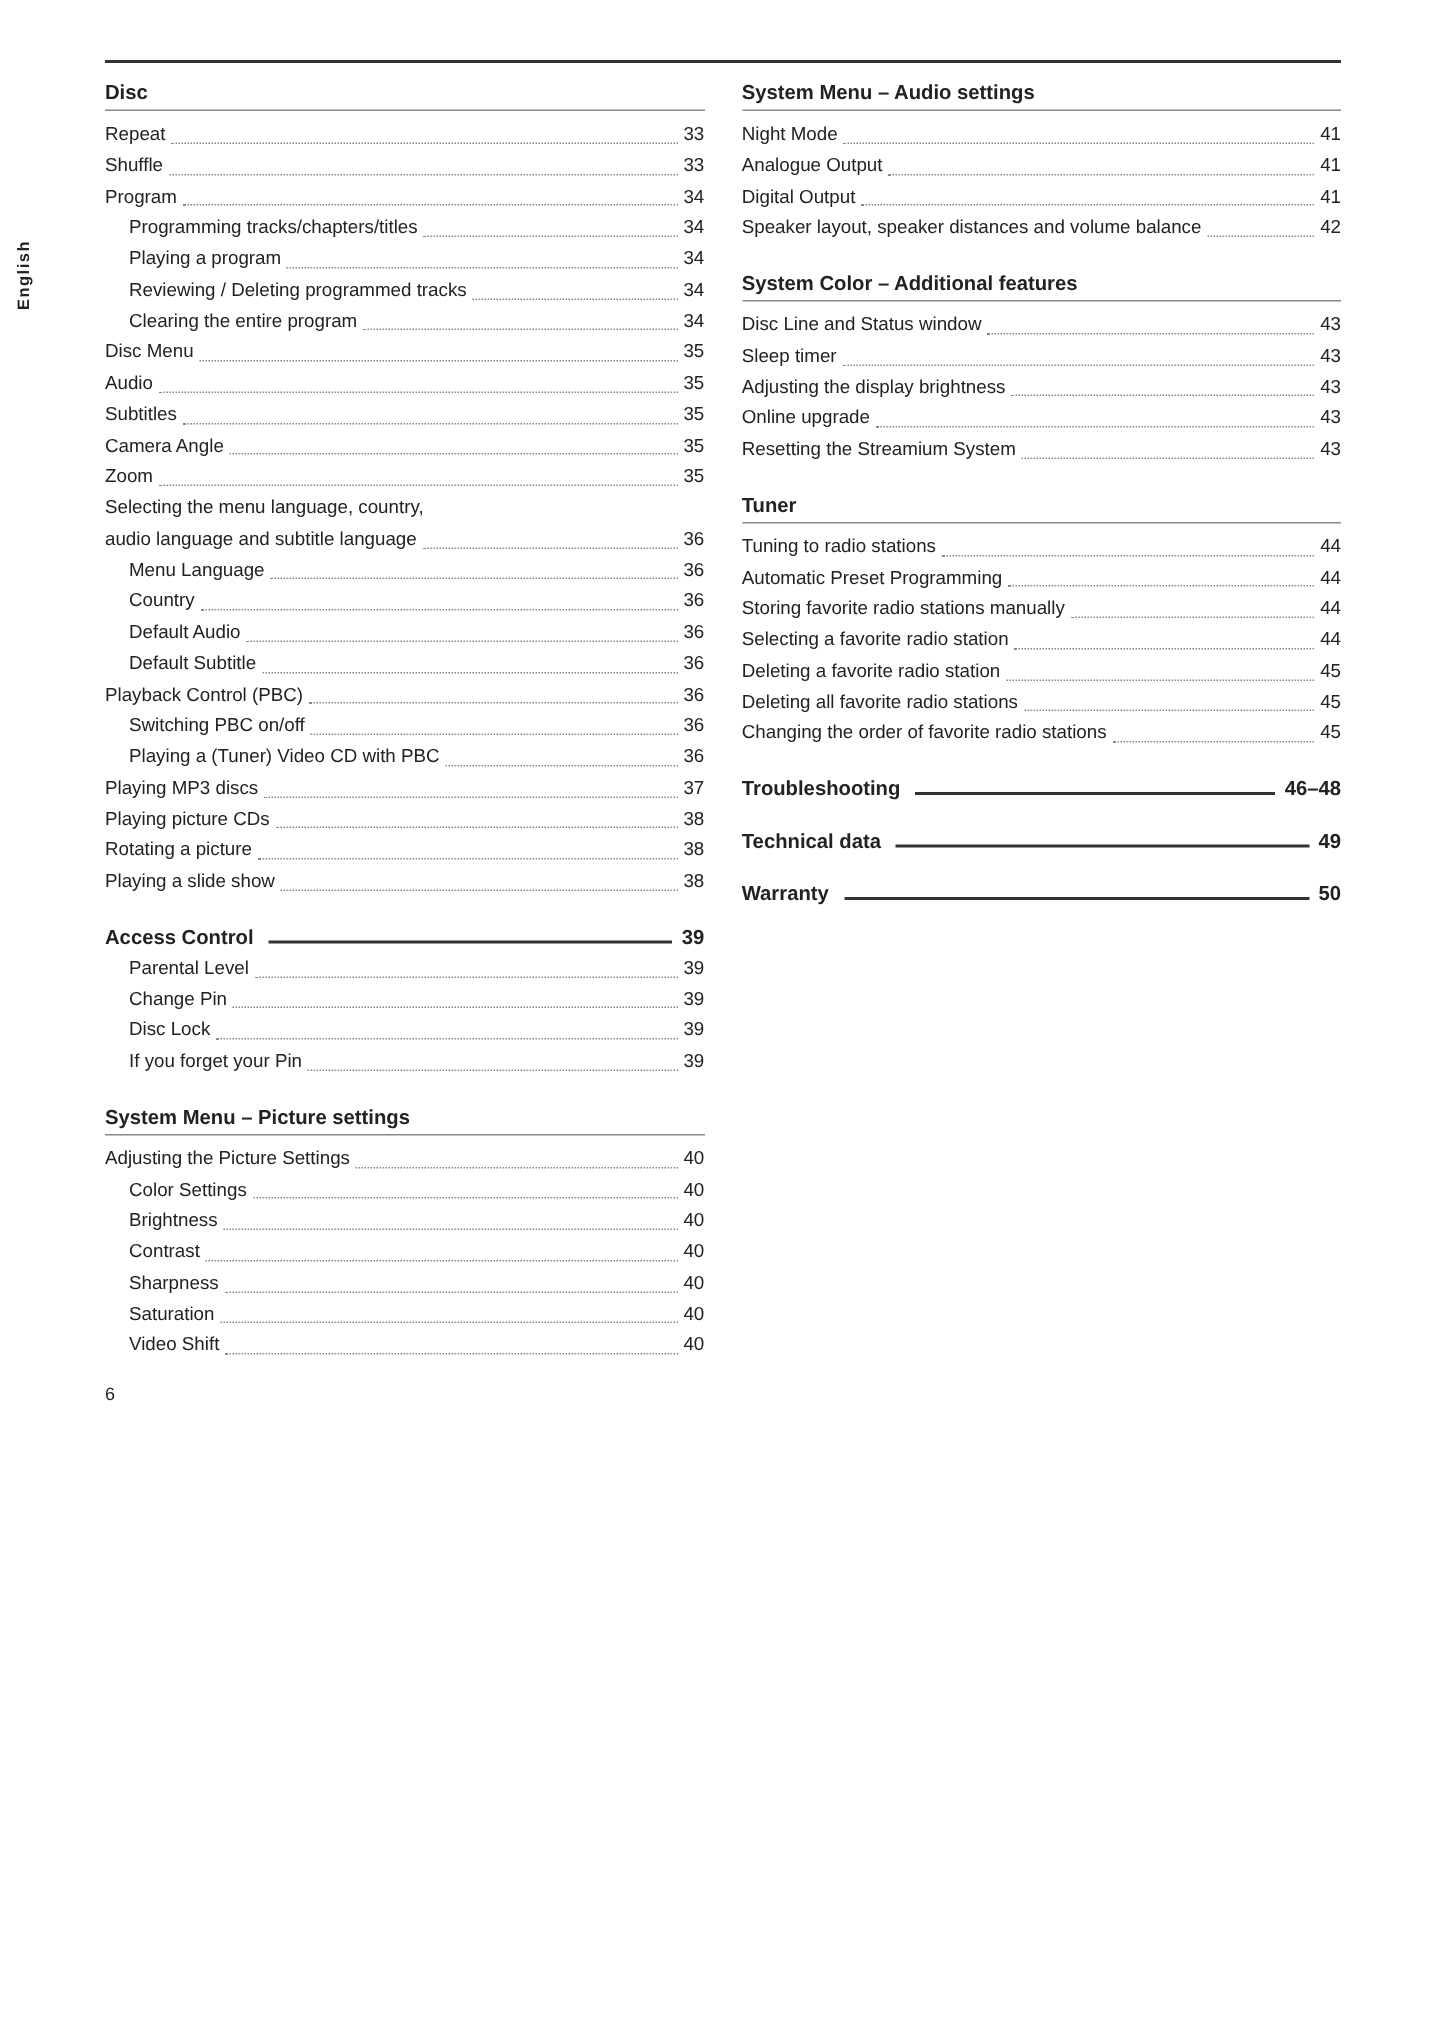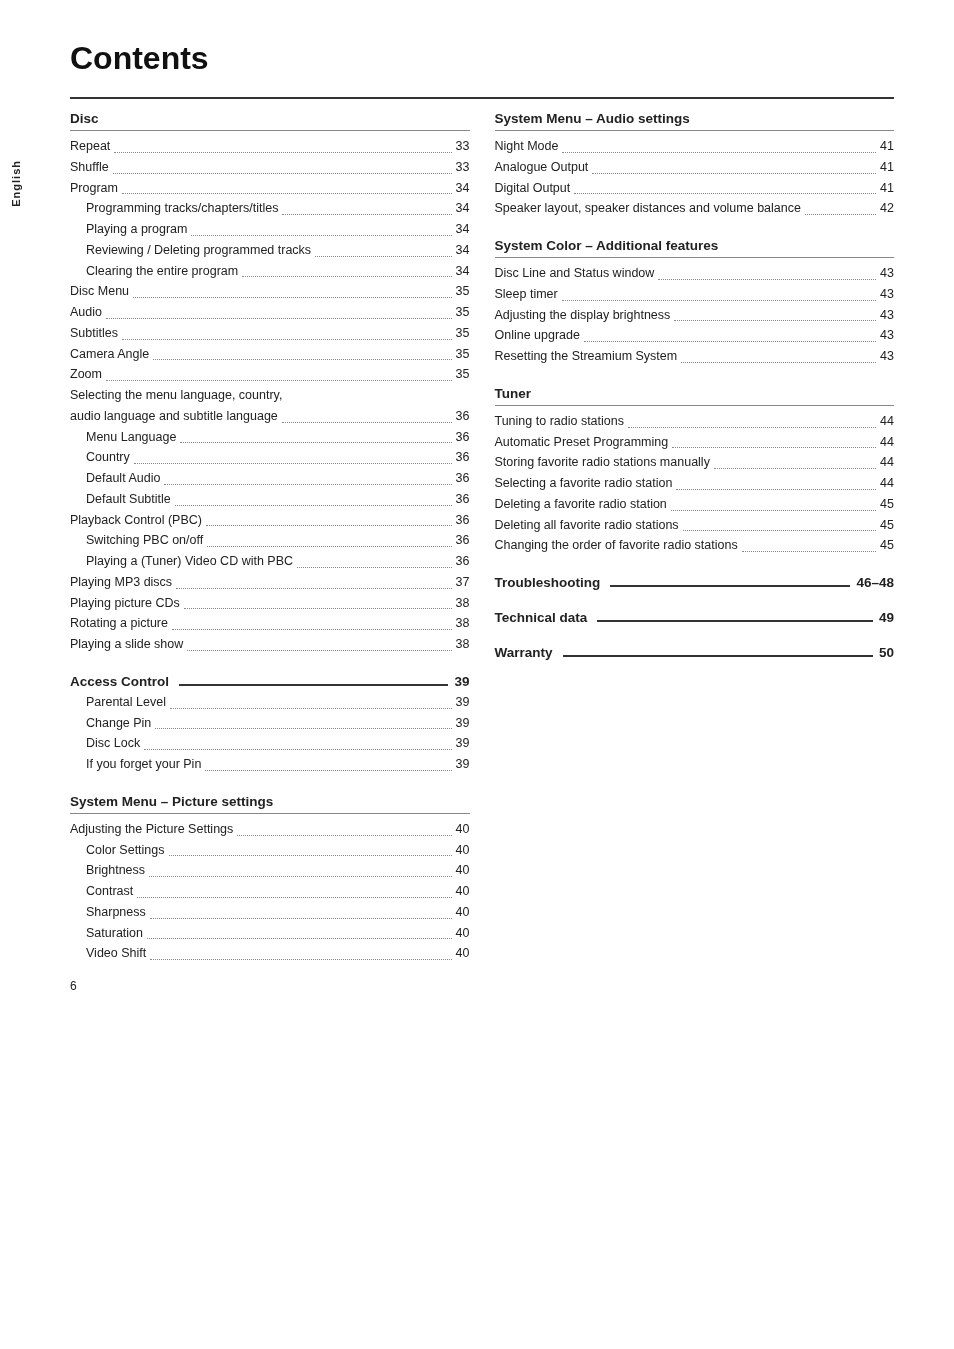--- a/index.html
+++ b/index.html
@@ -134,21 +134,20 @@
       font-size: 12px;
       color: #222;
     }
   </style>
 </head>
 <body>
 <div class="page-container">
 
   <span class="sidebar-label">English</span>
 
-  <h1 class="page-title">Contents</h1>
 
   <hr class="main-divider">
 
   <div class="two-col">
 
     <div class="col-left">
 
       <div class="section">
         <div class="section-title">Disc</div>
         <hr class="section-divider">

